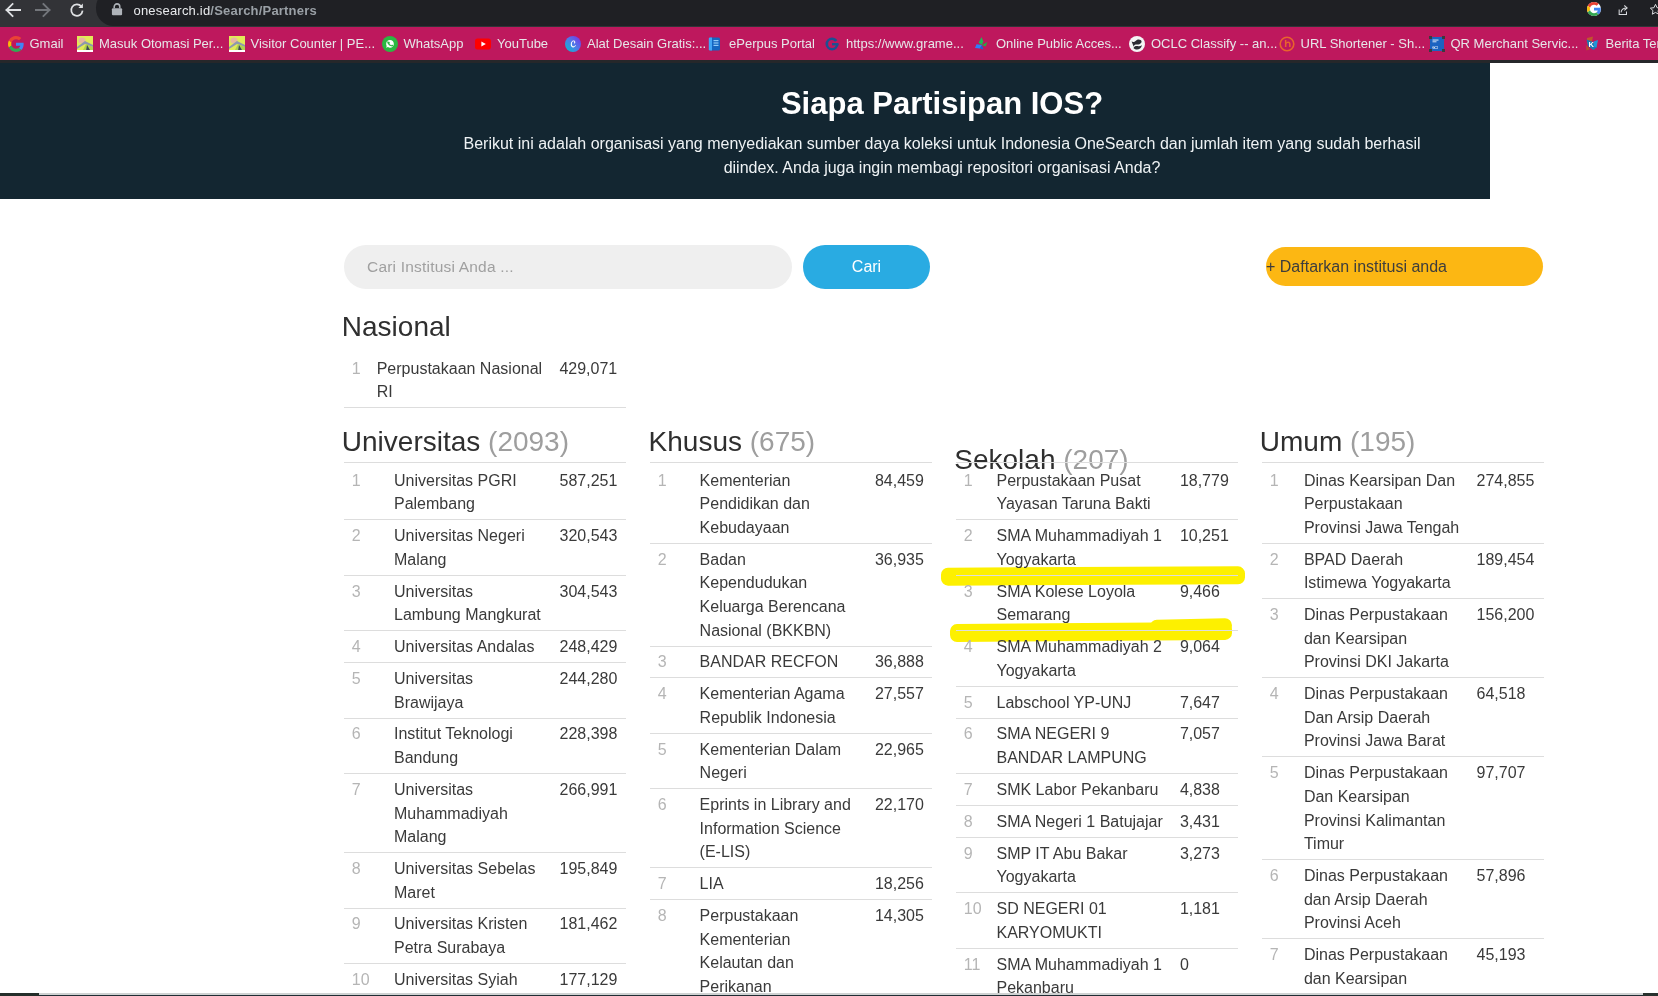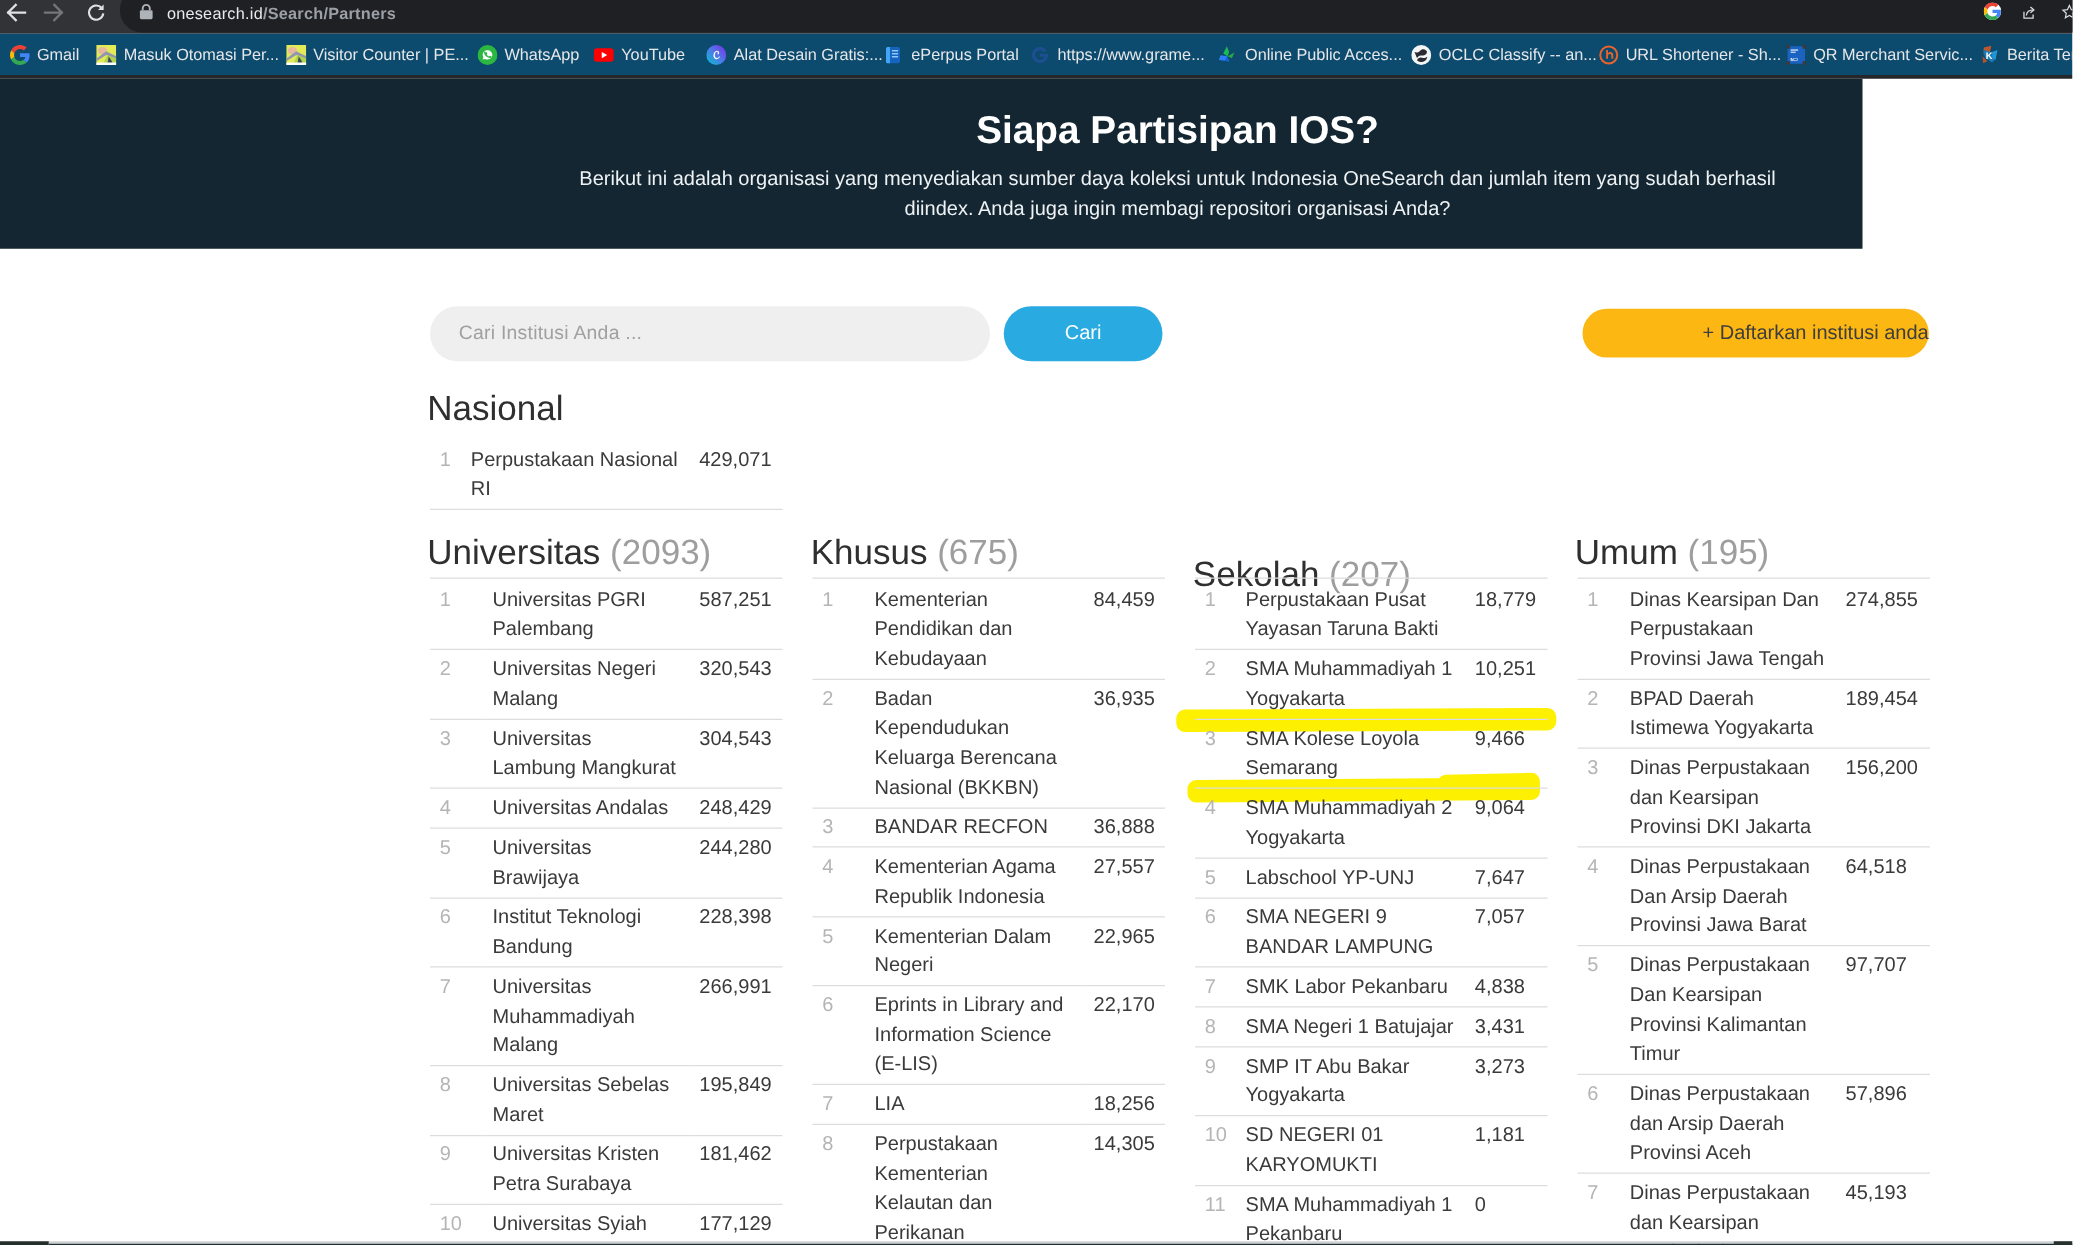--- a/index.html
+++ b/index.html
@@ -1,31 +1,31 @@
 <!DOCTYPE html>
 <html><head><meta charset="utf-8"><style>
 html,body{margin:0;padding:0}
 body{width:1658px;height:996px;overflow:hidden;background:#fff;font-family:"Liberation Sans",sans-serif;position:relative}
 #toolbar{position:absolute;left:0;top:0;width:1658px;height:27px;background:#323337;z-index:10}
 #pill{position:absolute;left:96px;top:-10px;width:1600px;height:35.5px;border-radius:17.5px;background:#1f2024}
 .tbicon{position:absolute;display:flex;align-items:center;justify-content:center}
 #urltext{position:absolute;left:133.5px;top:1px;height:20px;line-height:20px;font-size:13px;color:#e8eaed;letter-spacing:.2px}
 #urltext b{font-weight:400}
 #urltext span{color:#9aa0a6;font-weight:700}
-#bookbar{position:absolute;left:0;top:27px;width:1658px;height:33px;background:#0c4a6e;z-index:10}
+#bookbar{position:absolute;left:0;top:27px;width:1658px;height:33px;background:#be185d;z-index:10}
 .bm{position:absolute;top:0;height:33px;display:flex;align-items:center;color:#e6e7e9;font-size:13px;white-space:nowrap}
 .bm .ic{width:16px;height:16px;margin-right:6px;flex:0 0 16px;position:relative}
 #divider{position:absolute;left:0;top:60px;width:1658px;height:3px;background:#26272a;z-index:10}
 #hero{position:absolute;left:0;top:63px;width:1490px;height:136px;background:#132631;z-index:1}
 #herotitle{position:absolute;left:0;top:23px;width:1884px;text-align:center;color:#fff;font-size:31px;font-weight:700}
 #herosub{position:absolute;left:0;top:69px;width:1884px;text-align:center;color:#eef2f4;font-size:16px;line-height:24px}
 #searchinput{position:absolute;left:344px;top:245px;width:448px;height:44px;border-radius:22px;background:#efefef;z-index:2;box-sizing:border-box}
 #searchinput span{position:absolute;left:23px;top:0;line-height:44px;font-size:15.5px;color:#a0a0a0;letter-spacing:.2px}
 #caribtn{position:absolute;left:803px;top:245px;width:127px;height:44px;border-radius:22px;background:#29abe2;z-index:2;color:#fff;font-size:16px;text-align:center;line-height:44px}
-#orangebtn{position:absolute;left:1266px;top:247px;width:277px;height:39px;border-radius:20px;background:#fcb713;z-index:2;color:#3d3d3d;font-size:16px;text-align:right;line-height:39px}
+#orangebtn{position:absolute;left:1266px;top:247px;width:277px;height:39px;border-radius:20px;background:#fcb713;z-index:2;color:#3d3d3d;font-size:16px;text-align:left;line-height:39px}
 h2.sec{position:absolute;margin:0;font-weight:400;color:#2f2f2f;font-size:28px;line-height:28px;z-index:2}
 h2.sec .gr{color:#9e9e9e}
 .coltable{position:absolute;border-collapse:collapse;table-layout:fixed;width:282px;z-index:2;background:transparent}
 .coltable td{vertical-align:top;padding:3.9px 8px 3.4px 8px;font-size:16px;line-height:23.6px;color:#3a3a3a}
 .coltable tr{border-bottom:1px solid #ddd}
 .coltable.topline{border-top:1px solid #ddd}
 .coltable.topline tr:first-child td{padding-top:5.8px}
 td.n{color:#b5b5b5}
 .band{position:absolute;background:#fdf000;z-index:1;border-radius:7px}
 #band1{left:941px;top:566.5px;width:304px;height:17.5px;transform:rotate(-.25deg)}

